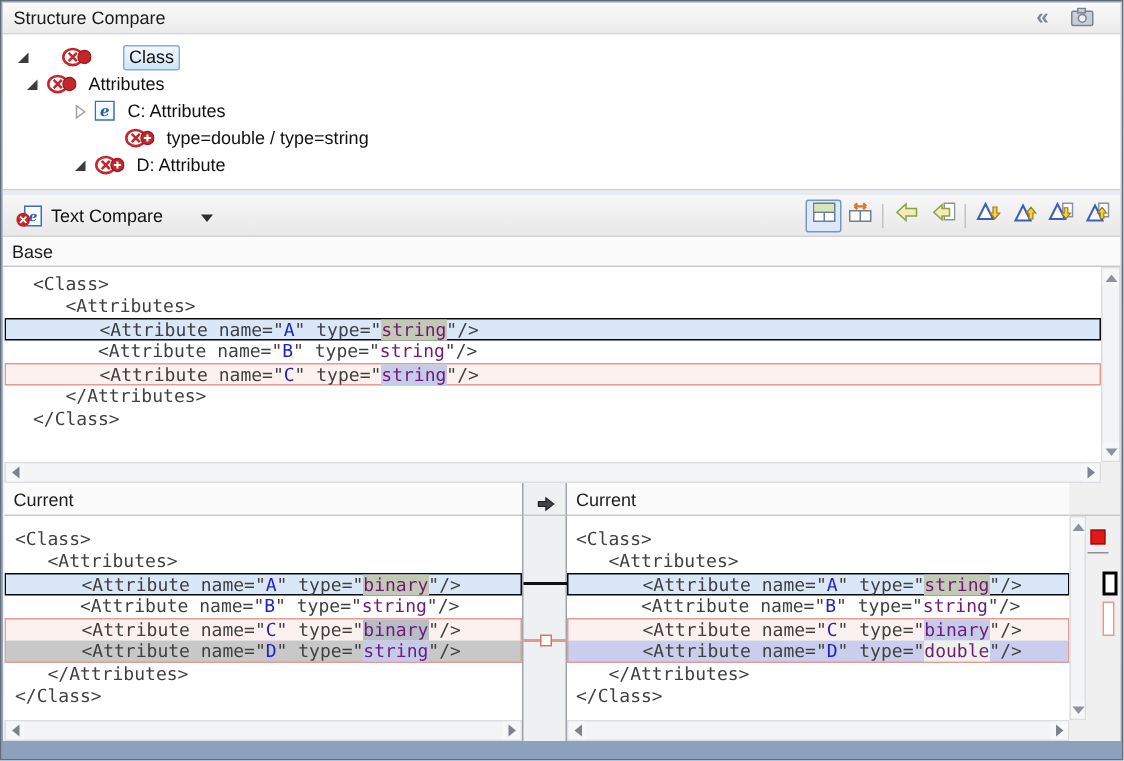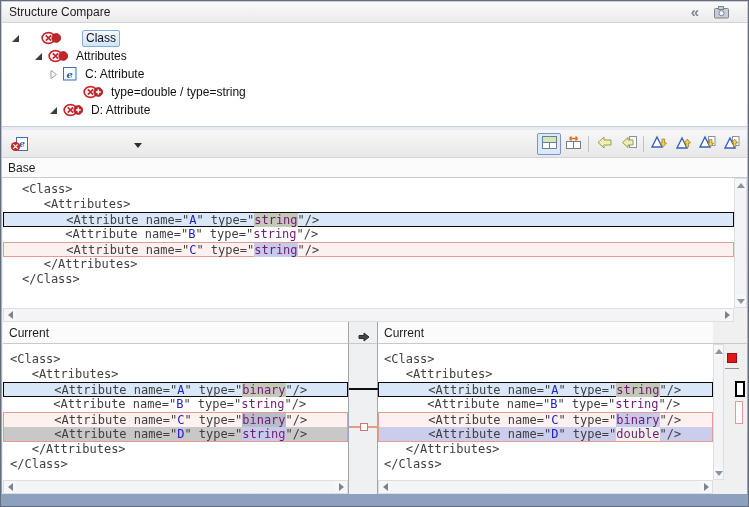--- a/index.html
+++ b/index.html
@@ -88,40 +88,40 @@
           <span class="exp"><svg width="11" height="11" viewBox="0 0 11 11">
               <polygon points="9,2 9,9 2,9" fill="#3c3c3c"></polygon>
             </svg></span>
           <span class="ticon"><svg width="20" height="14" viewBox="0 0 20 14">
               <ellipse cx="7.5" cy="7" rx="6.3" ry="5.4" fill="#fff" stroke="#c5262c" stroke-width="1.7"></ellipse>
               <path d="M4.8 4.3 L10.2 9.7 M10.2 4.3 L4.8 9.7" stroke="#c5262c" stroke-width="1.7"></path>
               <circle cx="15.3" cy="7" r="4.4" fill="#c5262c" stroke="#9a161c" stroke-width="0.8"></circle>
             </svg></span>
           <span class="tlabel sel">Class</span>
         </div>
-        <div class="trow" style="padding-left: 31px;">
+        <div class="trow" style="padding-left: 14px;">
           <span class="exp"><svg width="11" height="11" viewBox="0 0 11 11">
               <polygon points="9,2 9,9 2,9" fill="#3c3c3c"></polygon>
             </svg></span>
           <span class="ticon"><svg width="20" height="14" viewBox="0 0 20 14">
               <ellipse cx="7.5" cy="7" rx="6.3" ry="5.4" fill="#fff" stroke="#c5262c" stroke-width="1.7"></ellipse>
               <path d="M4.8 4.3 L10.2 9.7 M10.2 4.3 L4.8 9.7" stroke="#c5262c" stroke-width="1.7"></path>
               <circle cx="15.3" cy="7" r="4.4" fill="#c5262c" stroke="#9a161c" stroke-width="0.8"></circle>
             </svg></span>
           <span class="tlabel">Attributes</span>
         </div>
         <div class="trow" style="padding-left: 46px;">
           <span class="exp"><svg width="11" height="11" viewBox="0 0 11 11">
               <polygon points="3,1.5 8.5,5.5 3,9.5" fill="#fff" stroke="#a0a0a0"></polygon>
             </svg></span>
           <span class="ticon"><svg width="14" height="14" viewBox="0 0 14 14">
               <rect x="0.5" y="0.5" width="12.5" height="12.5" fill="#f4f8ff" stroke="#3b6fb6"></rect>
               <text x="6.8" y="10.5" font-size="10" fill="#2a5db0" text-anchor="middle" font-family="DejaVu Serif,serif" font-style="italic" font-weight="bold">e</text>
             </svg></span>
-          <span class="tlabel">C: Attribute</span>
+          <span class="tlabel">C: Attributes</span>
         </div>
         <div class="trow" style="padding-left: 66px;">
           <span class="exp"></span>
           <span class="ticon"><svg width="20" height="14" viewBox="0 0 20 14">
               <ellipse cx="7.5" cy="7" rx="6.3" ry="5.4" fill="#fff" stroke="#c5262c" stroke-width="1.7"></ellipse>
               <path d="M4.8 4.3 L10.2 9.7 M10.2 4.3 L4.8 9.7" stroke="#c5262c" stroke-width="1.7"></path>
               <circle cx="15.3" cy="7" r="4.4" fill="#c5262c" stroke="#9a161c" stroke-width="0.8"></circle>
               <path d="M15.3 4.6 v4.8 M12.9 7 h4.8" stroke="#fff" stroke-width="1.4"></path>
             </svg></span>
           <span class="tlabel">type=double / type=string</span>
@@ -143,20 +143,23 @@
     <div class="abs" style="left:0;top:125px;width:745px;height:3px;background:#e8ecf2;"></div>
 
     <div class="abs hdrbar" style="left:0;top:128px;width:745px;height:28px;background:linear-gradient(#f7f7f7,#e8e8e8);">
       <div class="abs" style="left:8px;top:6px;">
         <svg width="21" height="17" viewBox="0 0 21 17">
             <rect x="6.5" y="1.5" width="11" height="13" fill="#fff" stroke="#3b6fb6"></rect>
             <text x="12" y="11" font-size="9" fill="#2a5db0" text-anchor="middle" font-weight="bold" font-family="DejaVu Serif,serif" font-style="italic">e</text>
             <circle cx="5.5" cy="10.5" r="4.6" fill="#cc2128"></circle>
             <path d="M3.4 8.4 l4.2 4.2 M7.6 8.4 l-4.2 4.2" stroke="#fff" stroke-width="1.3"></path>
           </svg>
+      </div>
+      <div class="abs" style="left:32px;top:0;height:28px;line-height:28px;font-size:12px;color:#111;">
+        <span>Text Compare</span>
       </div>
       <div class="abs" style="left:132px;top:13px;width:0;height:0;border-left:4px solid transparent;border-right:4px solid transparent;border-top:5px solid #2e2e2e;"></div>
 
       <div class="abs tbar" style="right:4px;top:3px;height:22px;">
         <div class="tbtn pressed">
           <span><svg width="17" height="15" viewBox="0 0 17 15">
                 <rect x="1.5" y="1.5" width="14" height="12" fill="#fff" stroke="#6f7f92"></rect>
                 <rect x="2" y="2" width="13" height="5" fill="#d6e6b8"></rect>
                 <line x1="1.5" y1="7.5" x2="15.5" y2="7.5" stroke="#6f7f92"></line>
                 <line x1="8.5" y1="7.5" x2="8.5" y2="13.5" stroke="#6f7f92"></line>

